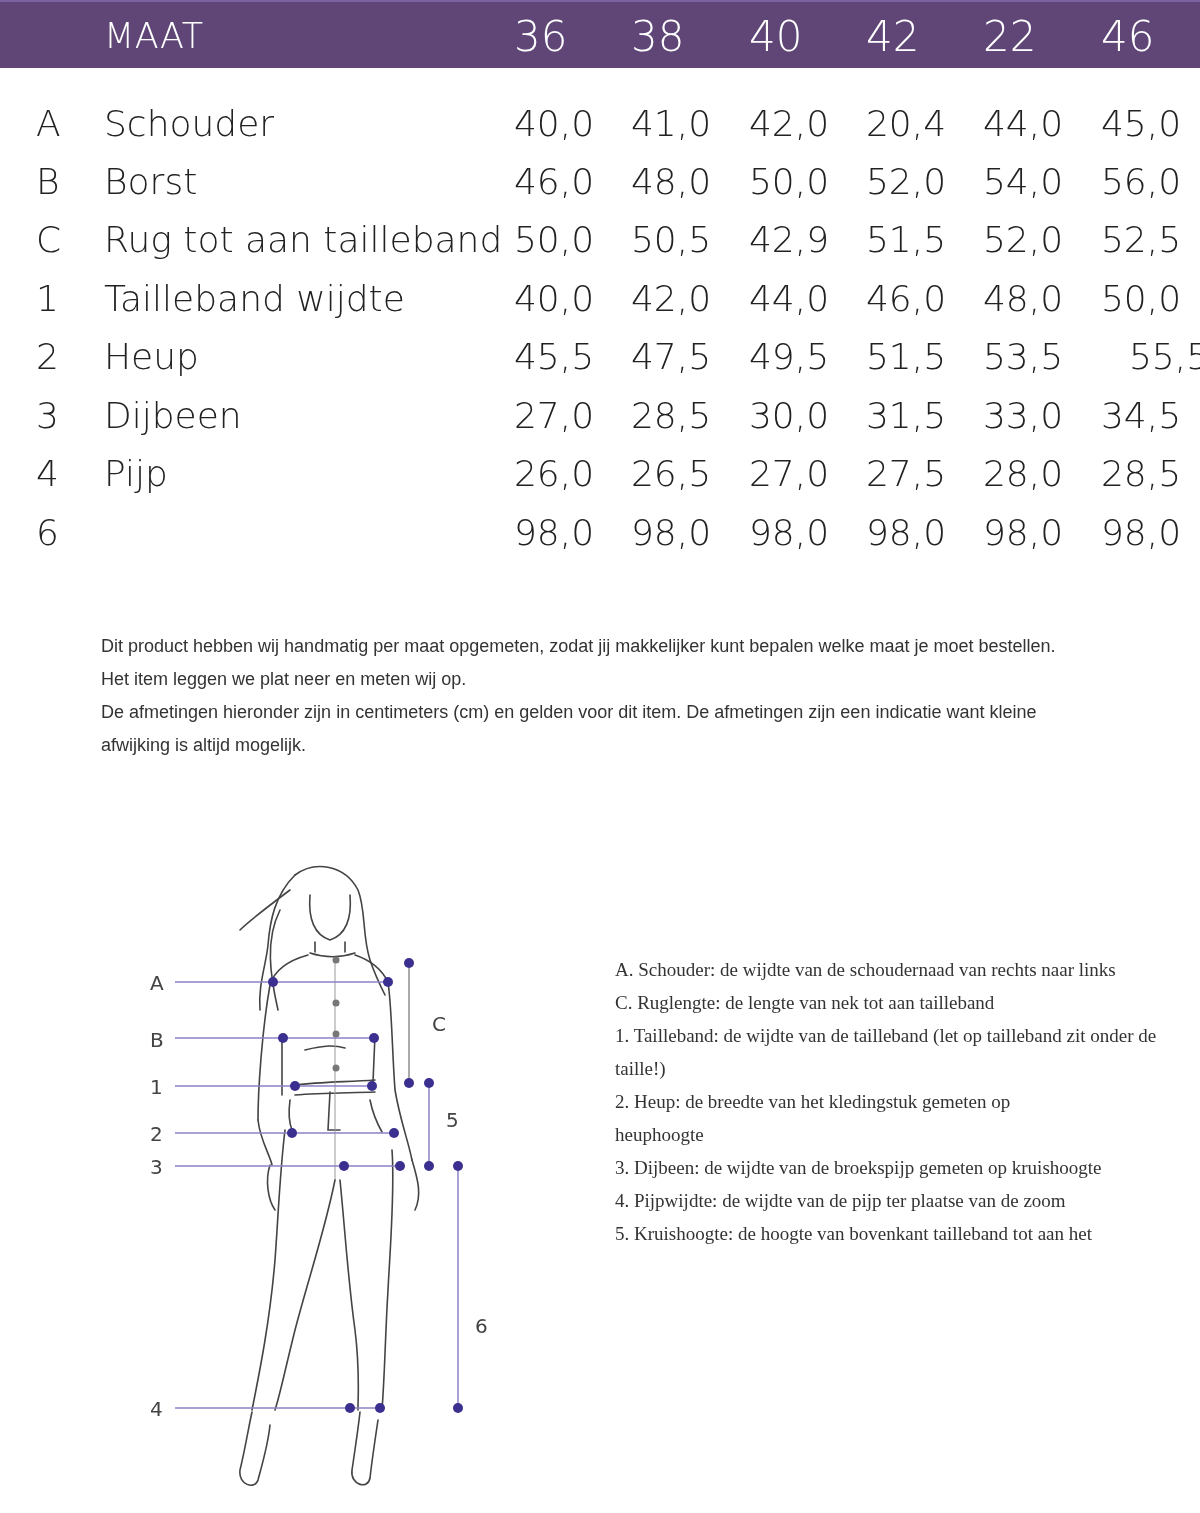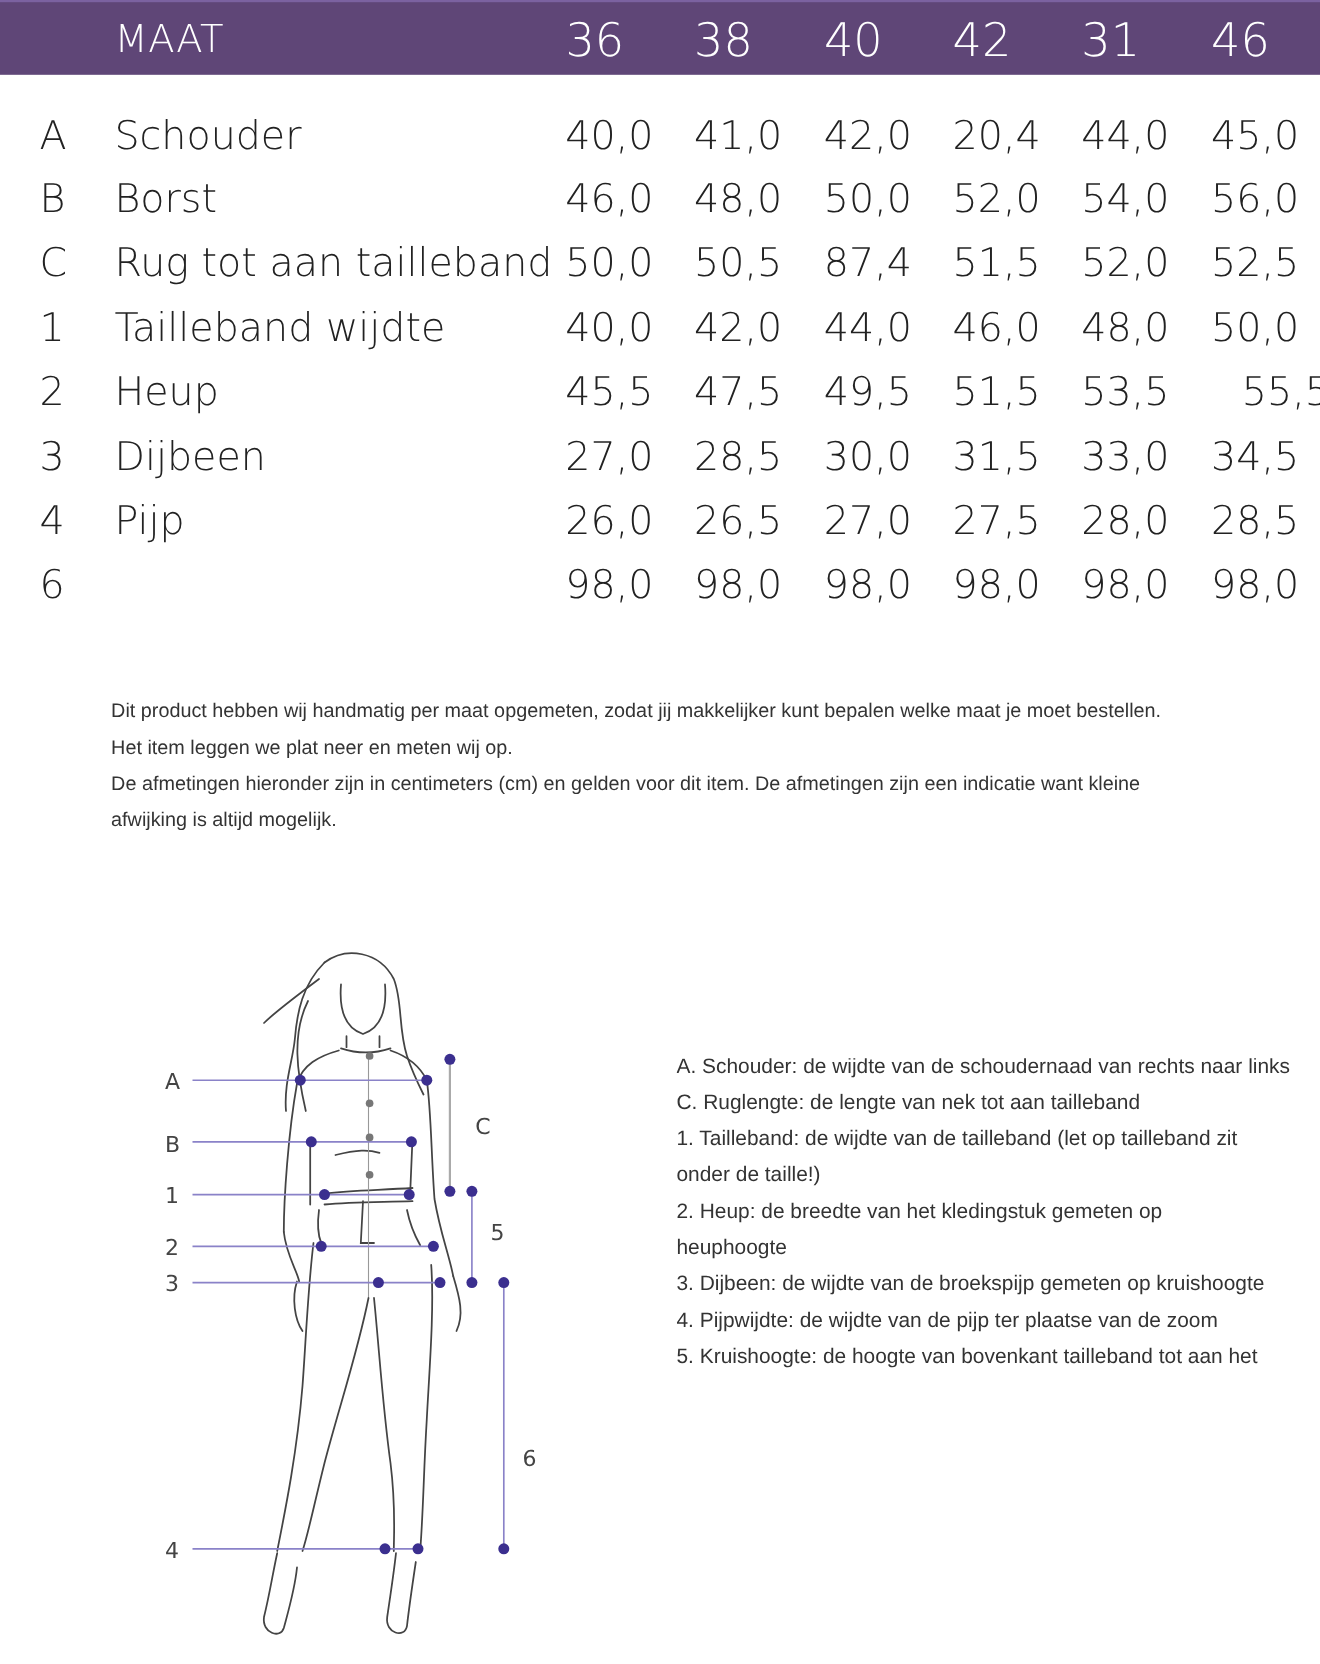--- a/index.html
+++ b/index.html
@@ -42,34 +42,34 @@
     .intro p { margin: 0; }
     .figure {
       position: absolute; left: 130px; top: 850px; width: 380px; height: 663px;
     }
     .legend-box {
       position: absolute; left: 615px; top: 962px; width: 585px; height: 346px; overflow: hidden;
     }
     .legend-box .legend-inner {
       position: absolute; left: 0; top: -9px;
       font-size: 19px; line-height: 33px; color: #333;
-      font-family: Liberation Sans, sans-serif;
+      font-family: Liberation Serif, serif;
     }
     .legend-box p { margin: 0; }
   </style>
 </head>
 <body>
 
 <div class="header-bar">
   <span class="maat-label">MAAT</span>
   <span class="size-col" style="left:514px">36</span>
   <span class="size-col" style="left:631px">38</span>
   <span class="size-col" style="left:749px">40</span>
   <span class="size-col" style="left:866px">42</span>
-  <span class="size-col" style="left:983px">31</span>
+  <span class="size-col" style="left:983px">22</span>
   <span class="size-col" style="left:1101px">46</span>
 </div>
 
 <div>
   <div class="table-row" style="top:103px">
     <span class="code">A</span>
     <span class="name">Schouder</span>
     <span class="val" style="left:509px">40,0</span>
     <span class="val" style="left:626px">41,0</span>
     <span class="val" style="left:744px">42,0</span>
@@ -85,21 +85,21 @@
     <span class="val" style="left:744px">50,0</span>
     <span class="val" style="left:861px">52,0</span>
     <span class="val" style="left:978px">54,0</span>
     <span class="val" style="left:1096px">56,0</span>
   </div>
   <div class="table-row" style="top:219px">
     <span class="code">C</span>
     <span class="name">Rug tot aan tailleband</span>
     <span class="val" style="left:509px">50,0</span>
     <span class="val" style="left:626px">50,5</span>
-    <span class="val" style="left:744px">87,4</span>
+    <span class="val" style="left:744px">42,9</span>
     <span class="val" style="left:861px">51,5</span>
     <span class="val" style="left:978px">52,0</span>
     <span class="val" style="left:1096px">52,5</span>
   </div>
   <div class="table-row" style="top:278px">
     <span class="code">1</span>
     <span class="name">Tailleband wijdte</span>
     <span class="val" style="left:509px">40,0</span>
     <span class="val" style="left:626px">42,0</span>
     <span class="val" style="left:744px">44,0</span>

